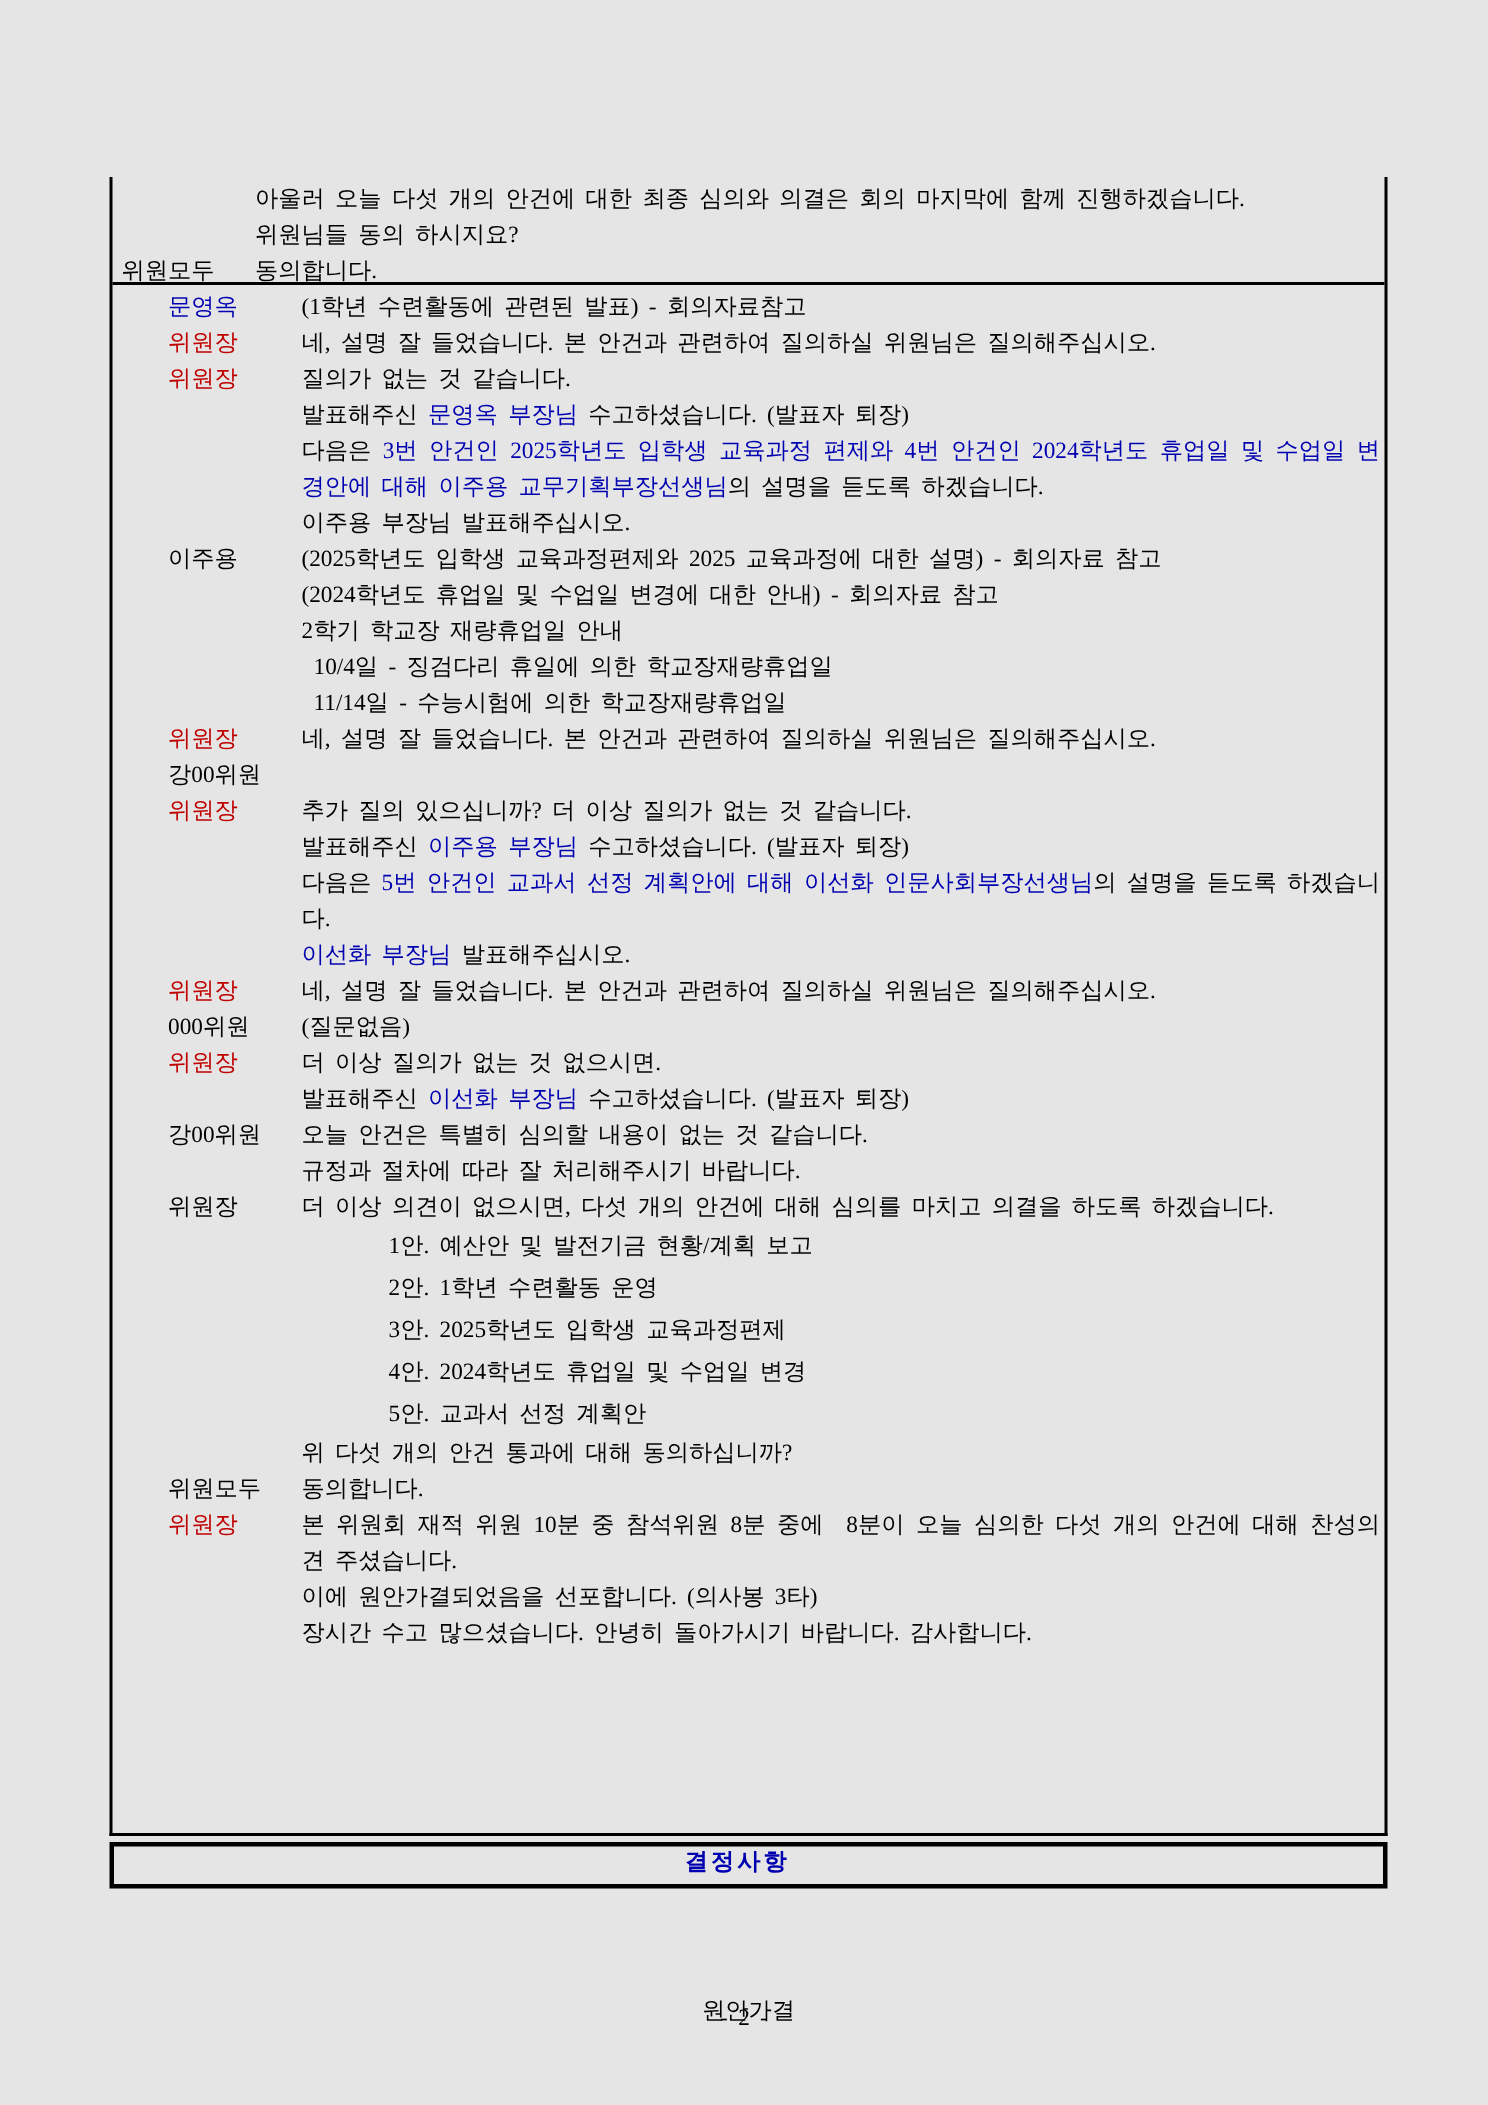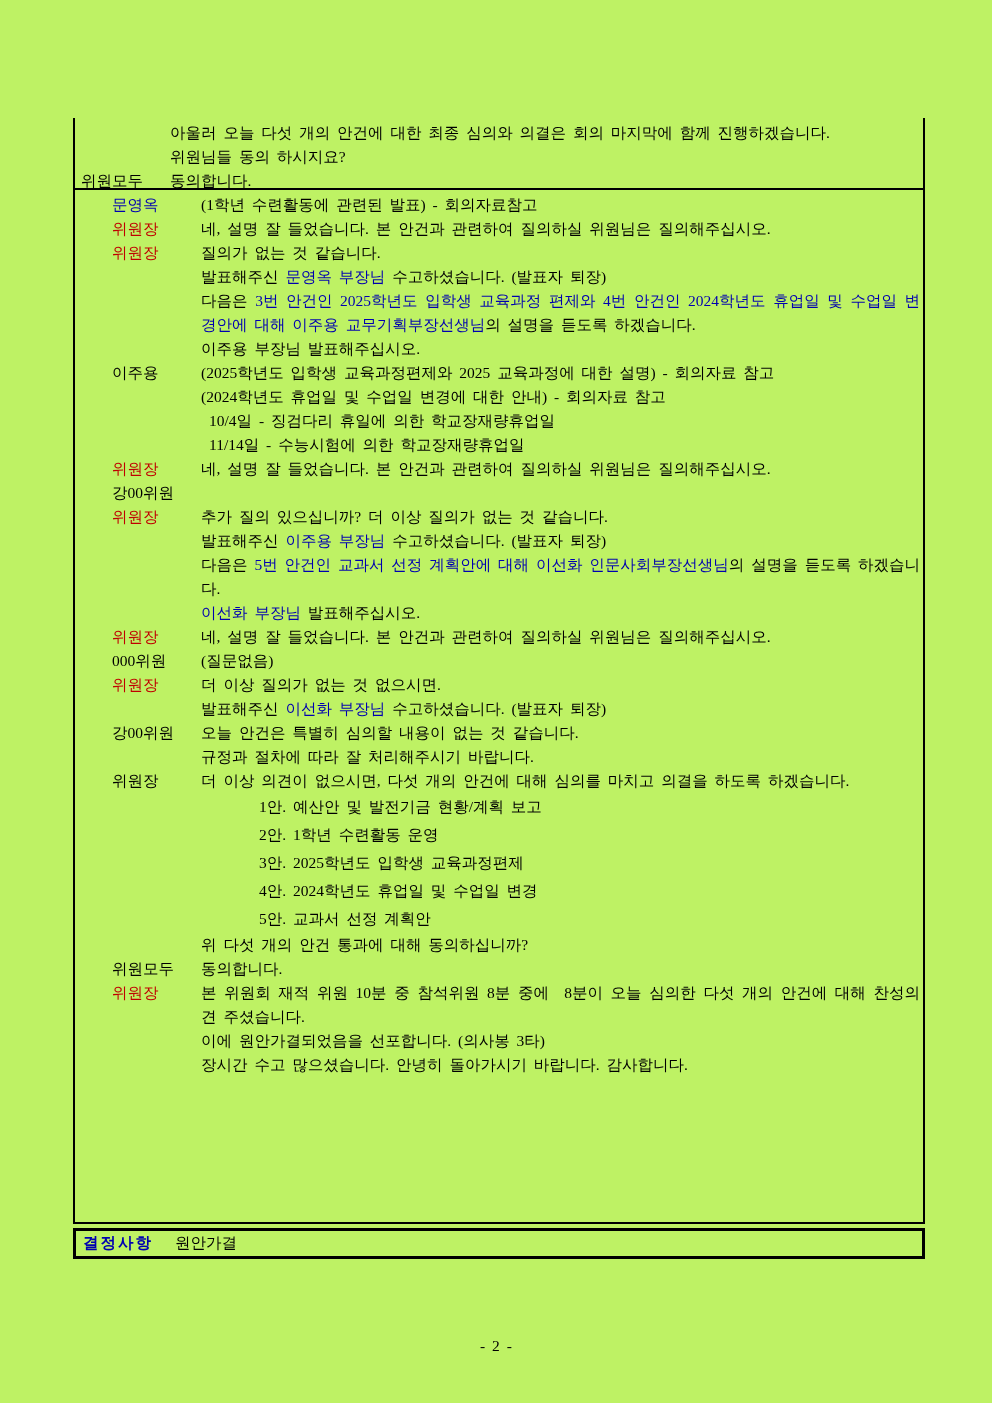--- a/index.html
+++ b/index.html
@@ -1,19 +1,19 @@
 <!DOCTYPE html>
 <html style="--blue: #0000b0; --red: #c00000;"><head>
 <meta charset="utf-8">
 <style>
   html,body{margin:0;padding:0;background:#ffffff;}
   .page{
     position:relative;
     width:992px;height:1403px;
-    background:#bef264;
+    background:#e5e5e5;
     font-family:"Liberation Serif","DejaVu Serif",serif;
     font-size:15.5px;
     color:#000;
     word-spacing:3px;
   }
   .minutes-table{
     position:absolute;left:73px;top:118px;width:852px;height:1106px;
     box-sizing:border-box;
     border-left:2px solid #000;
     border-right:2px solid #000;
@@ -46,21 +46,21 @@
     line-height:24px;
   }
   .line.tall{min-height:28px;line-height:28px;}
   .c-k{color:#000000;}
   .c-b{color:var(--blue,#0000b0);}
   .c-r{color:var(--red,#c00000);}
   .decision-row{
     position:absolute;left:73px;top:1228px;width:852px;height:31px;
     box-sizing:border-box;
     border:3px solid #000;
-    display:flex;align-items:center;
+    display:flex;align-items:center;flex-direction:column;
   }
   .decision-label{
     flex:0 0 99px;width:99px;box-sizing:border-box;
     padding-left:7px;
     font-weight:bold;
     letter-spacing:2px;
     color:var(--blue,#0000b0);
   }
   .decision-value{flex:1 1 auto;color:#000;}
   .page-footer{
@@ -109,20 +109,21 @@
             <div class="line"><span class="c-k">발표해주신 </span><span class="c-b">문영옥 부장님</span><span class="c-k"> 수고하셨습니다. (발표자 퇴장)</span></div>
             <div class="line justify"><span class="c-k">다음은 </span><span class="c-b">3번 안건인 2025학년도 입학생 교육과정 편제와 4번 안건인 2024학년도 휴업일 및 수업일 변경안에 대해 이주용 교무기획부장선생님</span><span class="c-k">의 설명을 듣도록 하겠습니다.</span></div>
             <div class="line"><span class="c-k">이주용 부장님 발표해주십시오.</span></div>
           </div>
         </div>
         <div class="row">
           <div class="speaker c-k">이주용</div>
           <div class="content">
             <div class="line"><span class="c-k">(2025학년도 입학생 교육과정편제와 2025 교육과정에 대한 설명) - 회의자료 참고</span></div>
             <div class="line"><span class="c-k">(2024학년도 휴업일 및 수업일 변경에 대한 안내) - 회의자료 참고</span></div>
+            <div class="line"><span class="c-k">2학기 학교장 재량휴업일 안내</span></div>
             <div class="line" style="padding-left: 8px;"><span class="c-k">10/4일 - 징검다리 휴일에 의한 학교장재량휴업일</span></div>
             <div class="line" style="padding-left: 8px;"><span class="c-k">11/14일 - 수능시험에 의한 학교장재량휴업일</span></div>
           </div>
         </div>
         <div class="row">
           <div class="speaker c-r">위원장</div>
           <div class="content">
             <div class="line"><span class="c-k">네, 설명 잘 들었습니다. 본 안건과 관련하여 질의하실 위원님은 질의해주십시오.</span></div>
           </div>
         </div>

